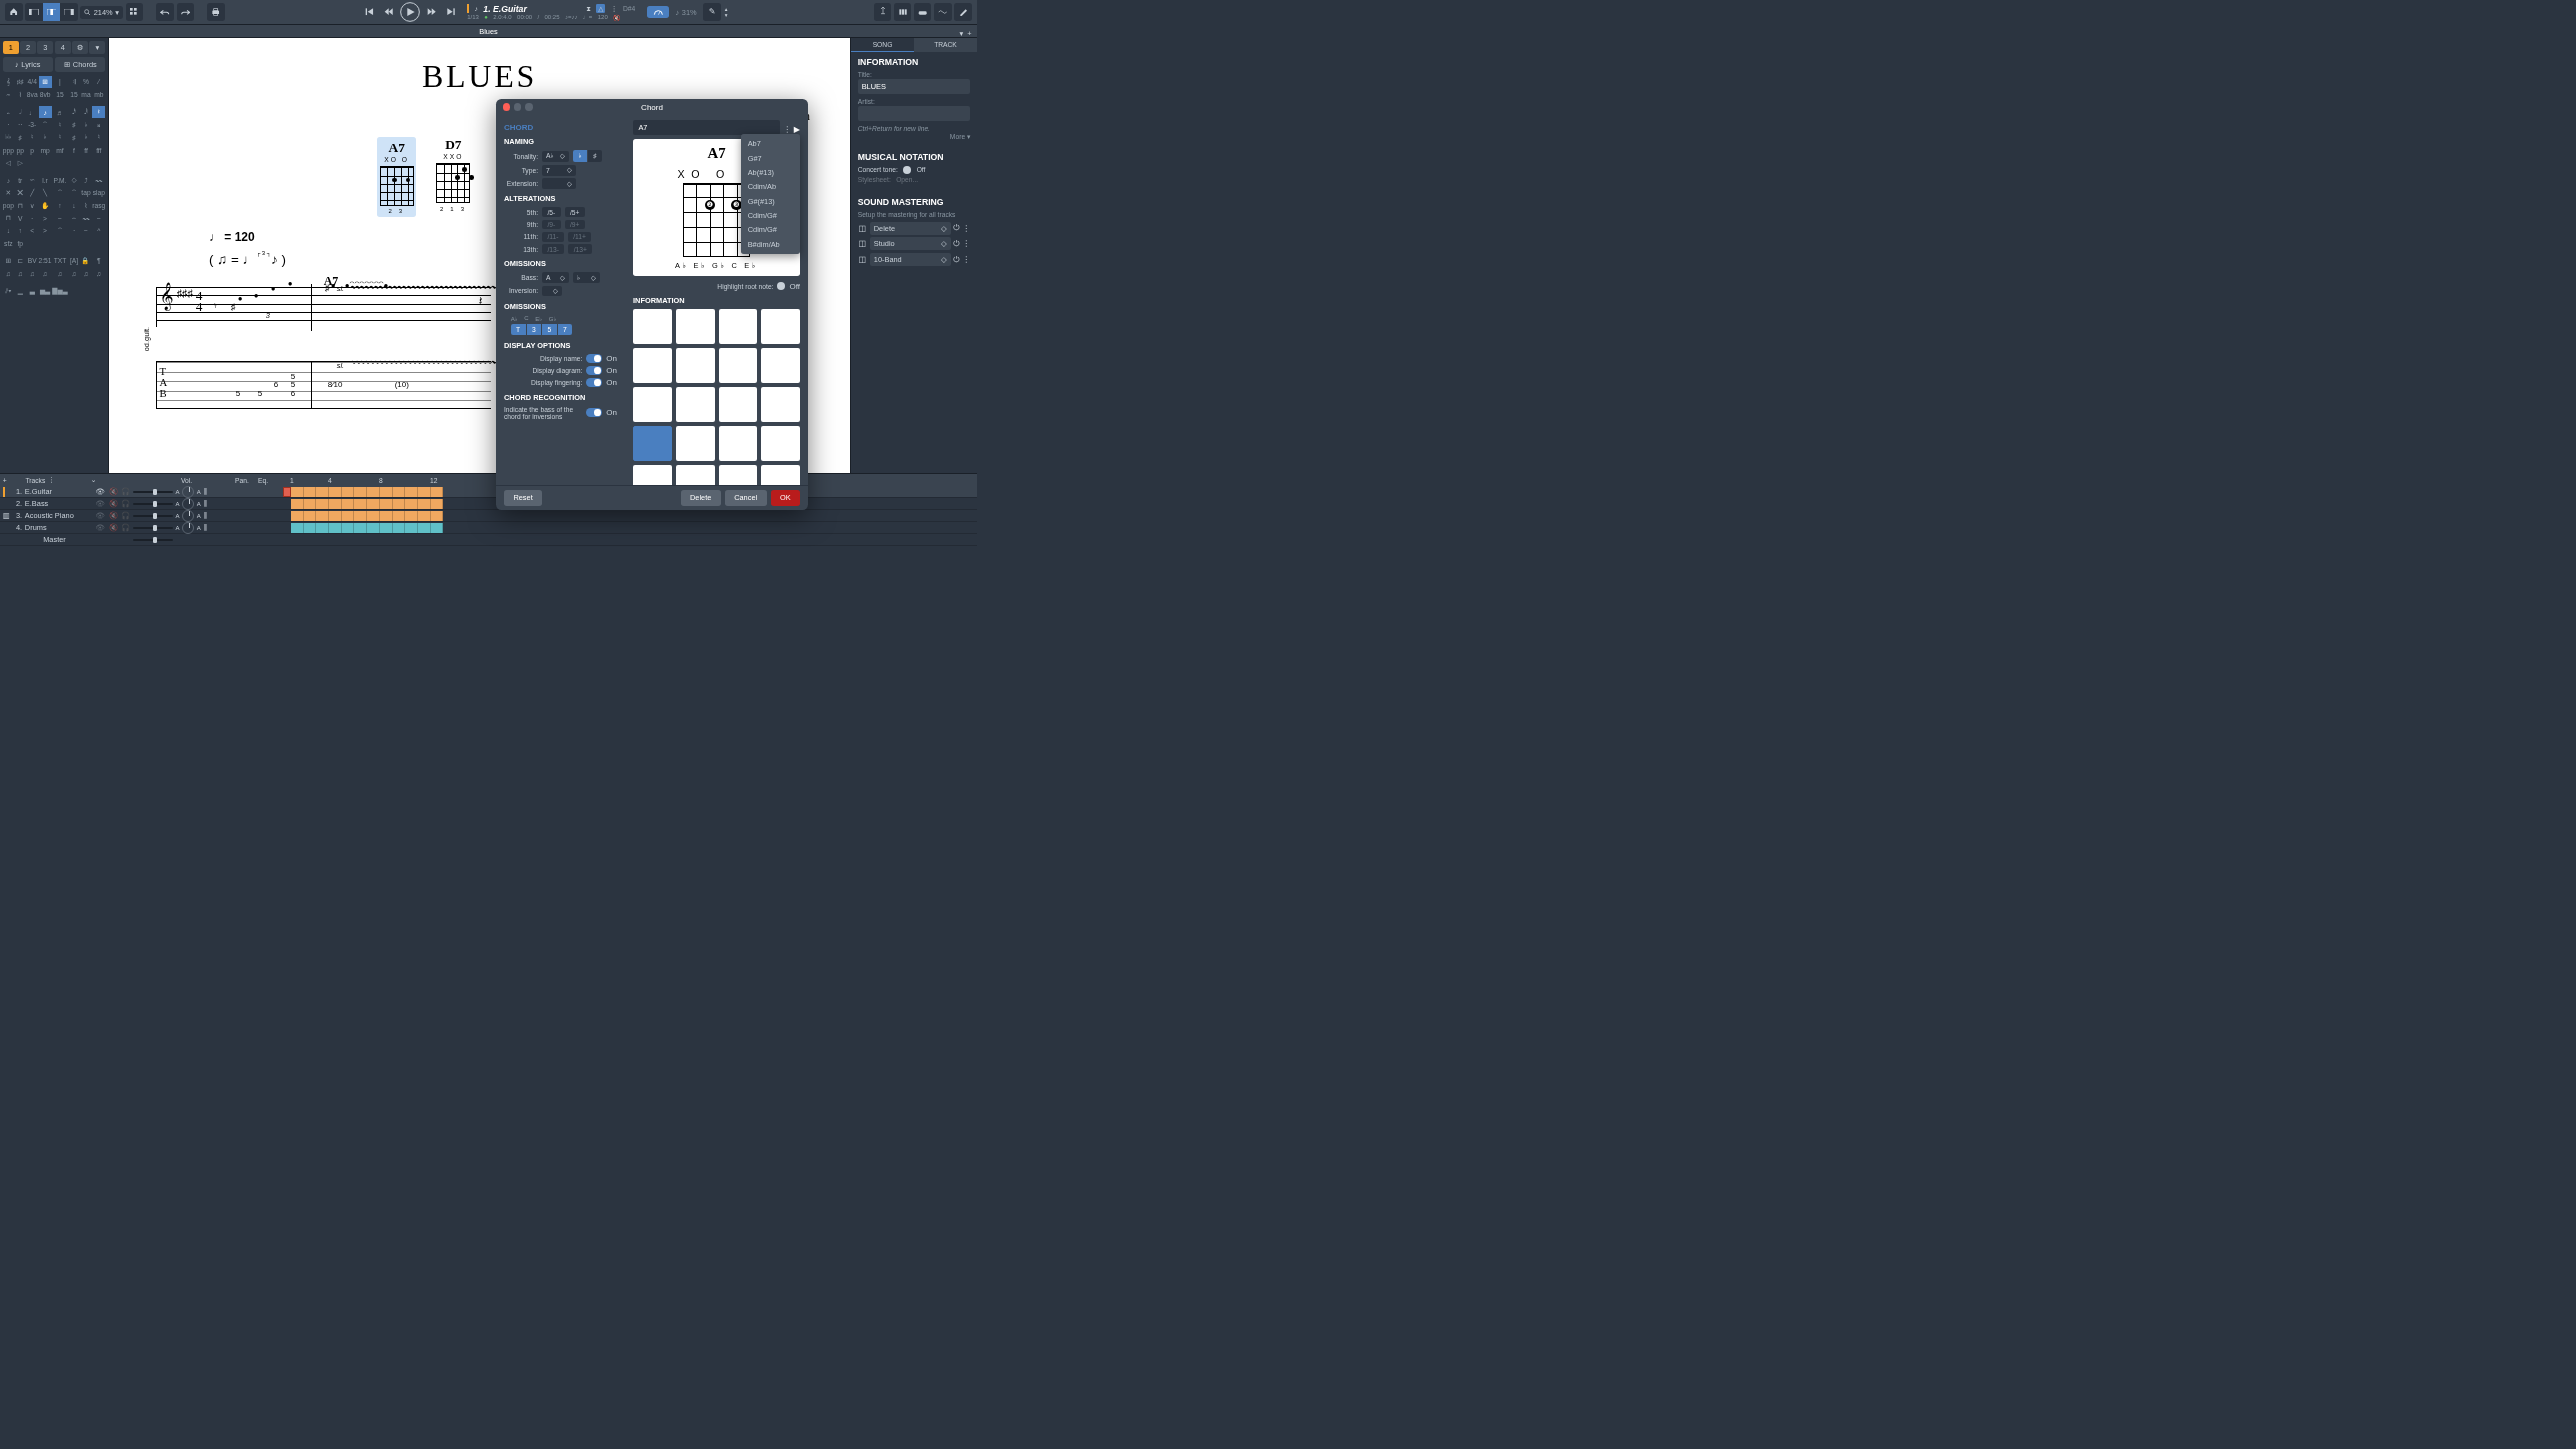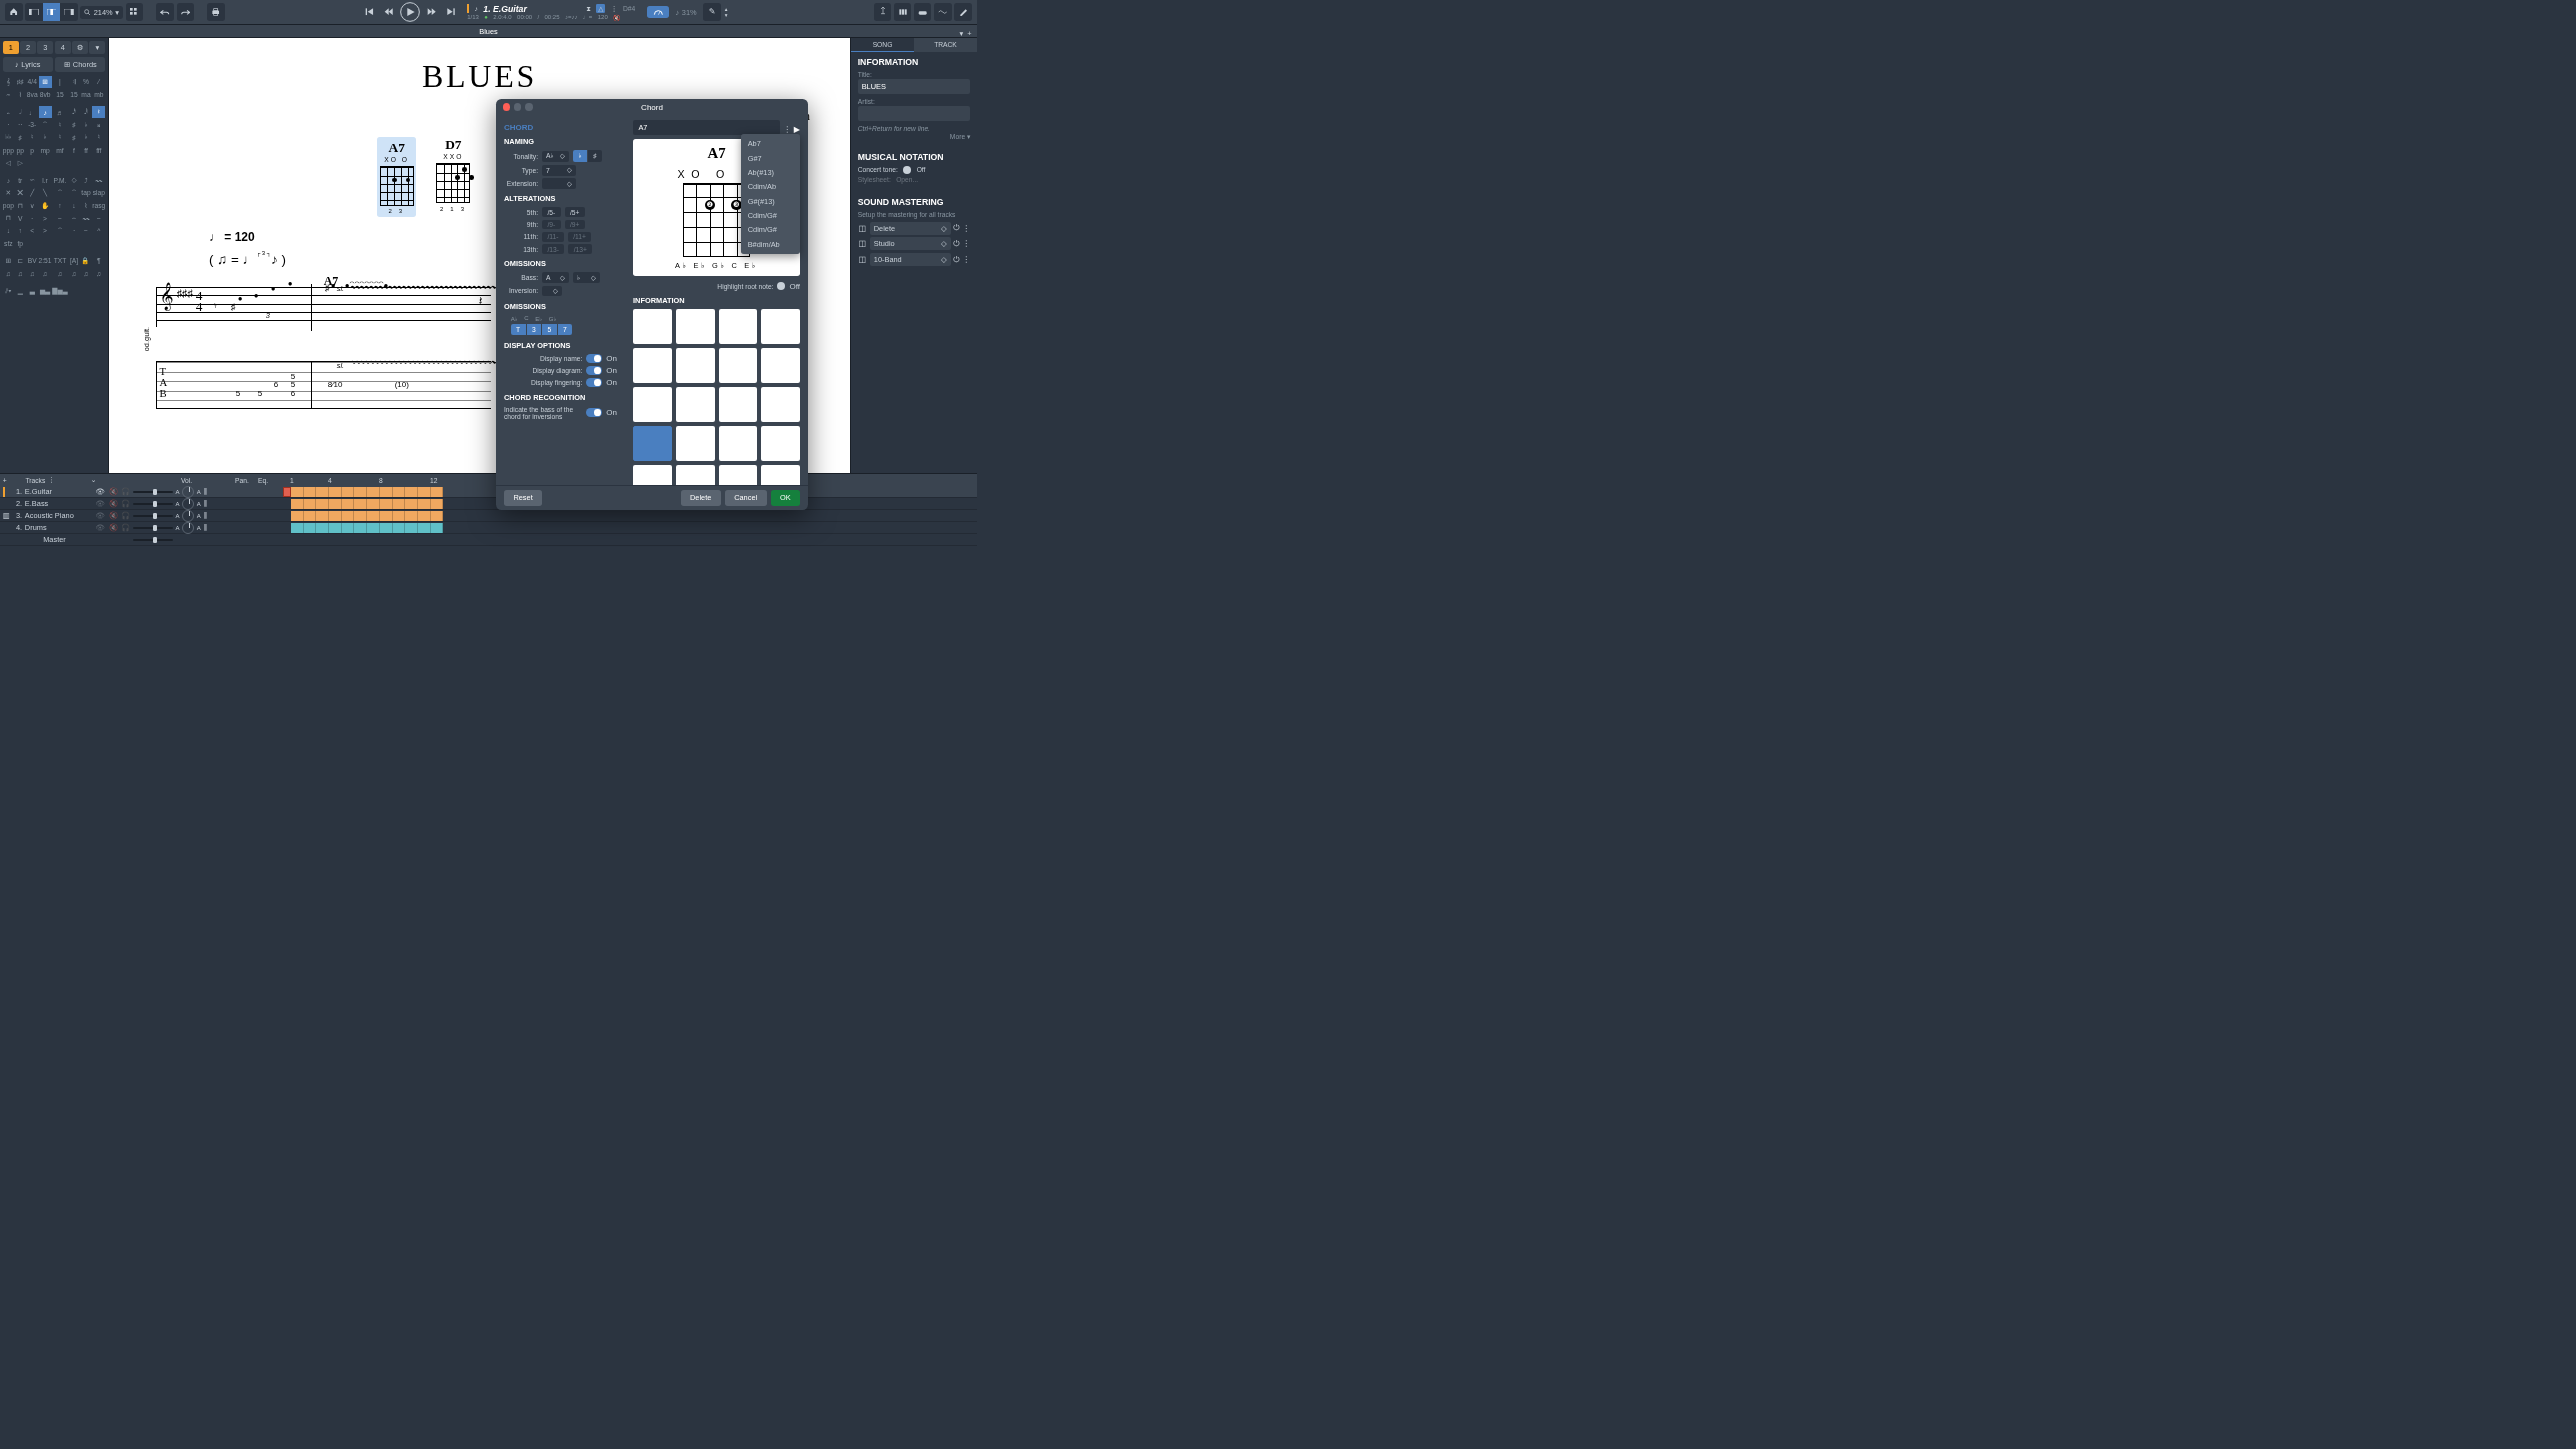--- a/index.html
+++ b/index.html
@@ -93,21 +93,21 @@
 .dlg-seg { display: flex; }
 .dlg-seg-btn { background: #2b3440; padding: 2px 5.4px; font-size: 6.7px; border-right: 0.7px solid #3a4450; cursor: pointer; }
 .dlg-seg-btn:first-child { border-radius: 2px 0 0 2px; }
 .dlg-seg-btn:last-child { border-radius: 0 2px 2px 0; border-right: none; }
 .dlg-seg-btn.active { background: #4a7fc0; color: #fff; }
 .dlg-alt-btn { background: #2b3440; padding: 1.3px 5.4px; font-size: 6.7px; border-radius: 2px; color: #6a7580; cursor: pointer; }
 .dlg-toggle { width: 16px; height: 9.4px; background: #4a7fc0; border-radius: 4.7px; position: relative; cursor: pointer; }
 .dlg-toggle::after { content: ''; width: 6.7px; height: 6.7px; background: #fff; border-radius: 50%; position: absolute; right: 1.3px; top: 1.3px; }
 .dlg-footer { height: 25.5px; display: flex; align-items: center; justify-content: space-between; padding: 0 8px; border-top: 0.7px solid #2b3440; }
 .dlg-btn { background: #5a6470; padding: 3.4px 9.4px; border-radius: 2.7px; font-size: 7.4px; cursor: pointer; color: #fff; }
-.dlg-btn.primary { background: #15803d; }
+.dlg-btn.primary { background: #b91c1c; }
 .dlg-footer-right { display: flex; gap: 4px; }
 
 .chord-search { width: 100%; background: #2b3440; padding: 2.7px 5.4px; border-radius: 2px; font-size: 7.4px; color: #fff; border: none; margin-bottom: 4px; display: flex; justify-content: space-between; align-items: center; }
 .chord-preview { background: #fff; border-radius: 2.7px; padding: 6.7px; text-align: center; margin-bottom: 5.4px; color: #000; }
 .chord-preview-name { font-family: Georgia, serif; font-size: 14.8px; font-weight: bold; margin-bottom: 5.4px; }
 .chord-big-grid { width: 67px; height: 74px; margin: 0 auto; position: relative; }
 .chord-notes { font-size: 7.4px; margin-top: 4px; letter-spacing: 2.7px; }
 .chord-dropdown { position: absolute; right: 0px; top: 13.4px; width: 59px; background: #4a5460; border-radius: 2.7px; box-shadow: 0 2.7px 8px rgba(0,0,0,0.4); z-index: 200; padding: 2.7px 0; }
 .chord-dd-item { padding: 2.7px 6.7px; font-size: 7.4px; cursor: pointer; }
 .alternatives-grid { display: grid; grid-template-columns: repeat(4, 1fr); gap: 4px; }

